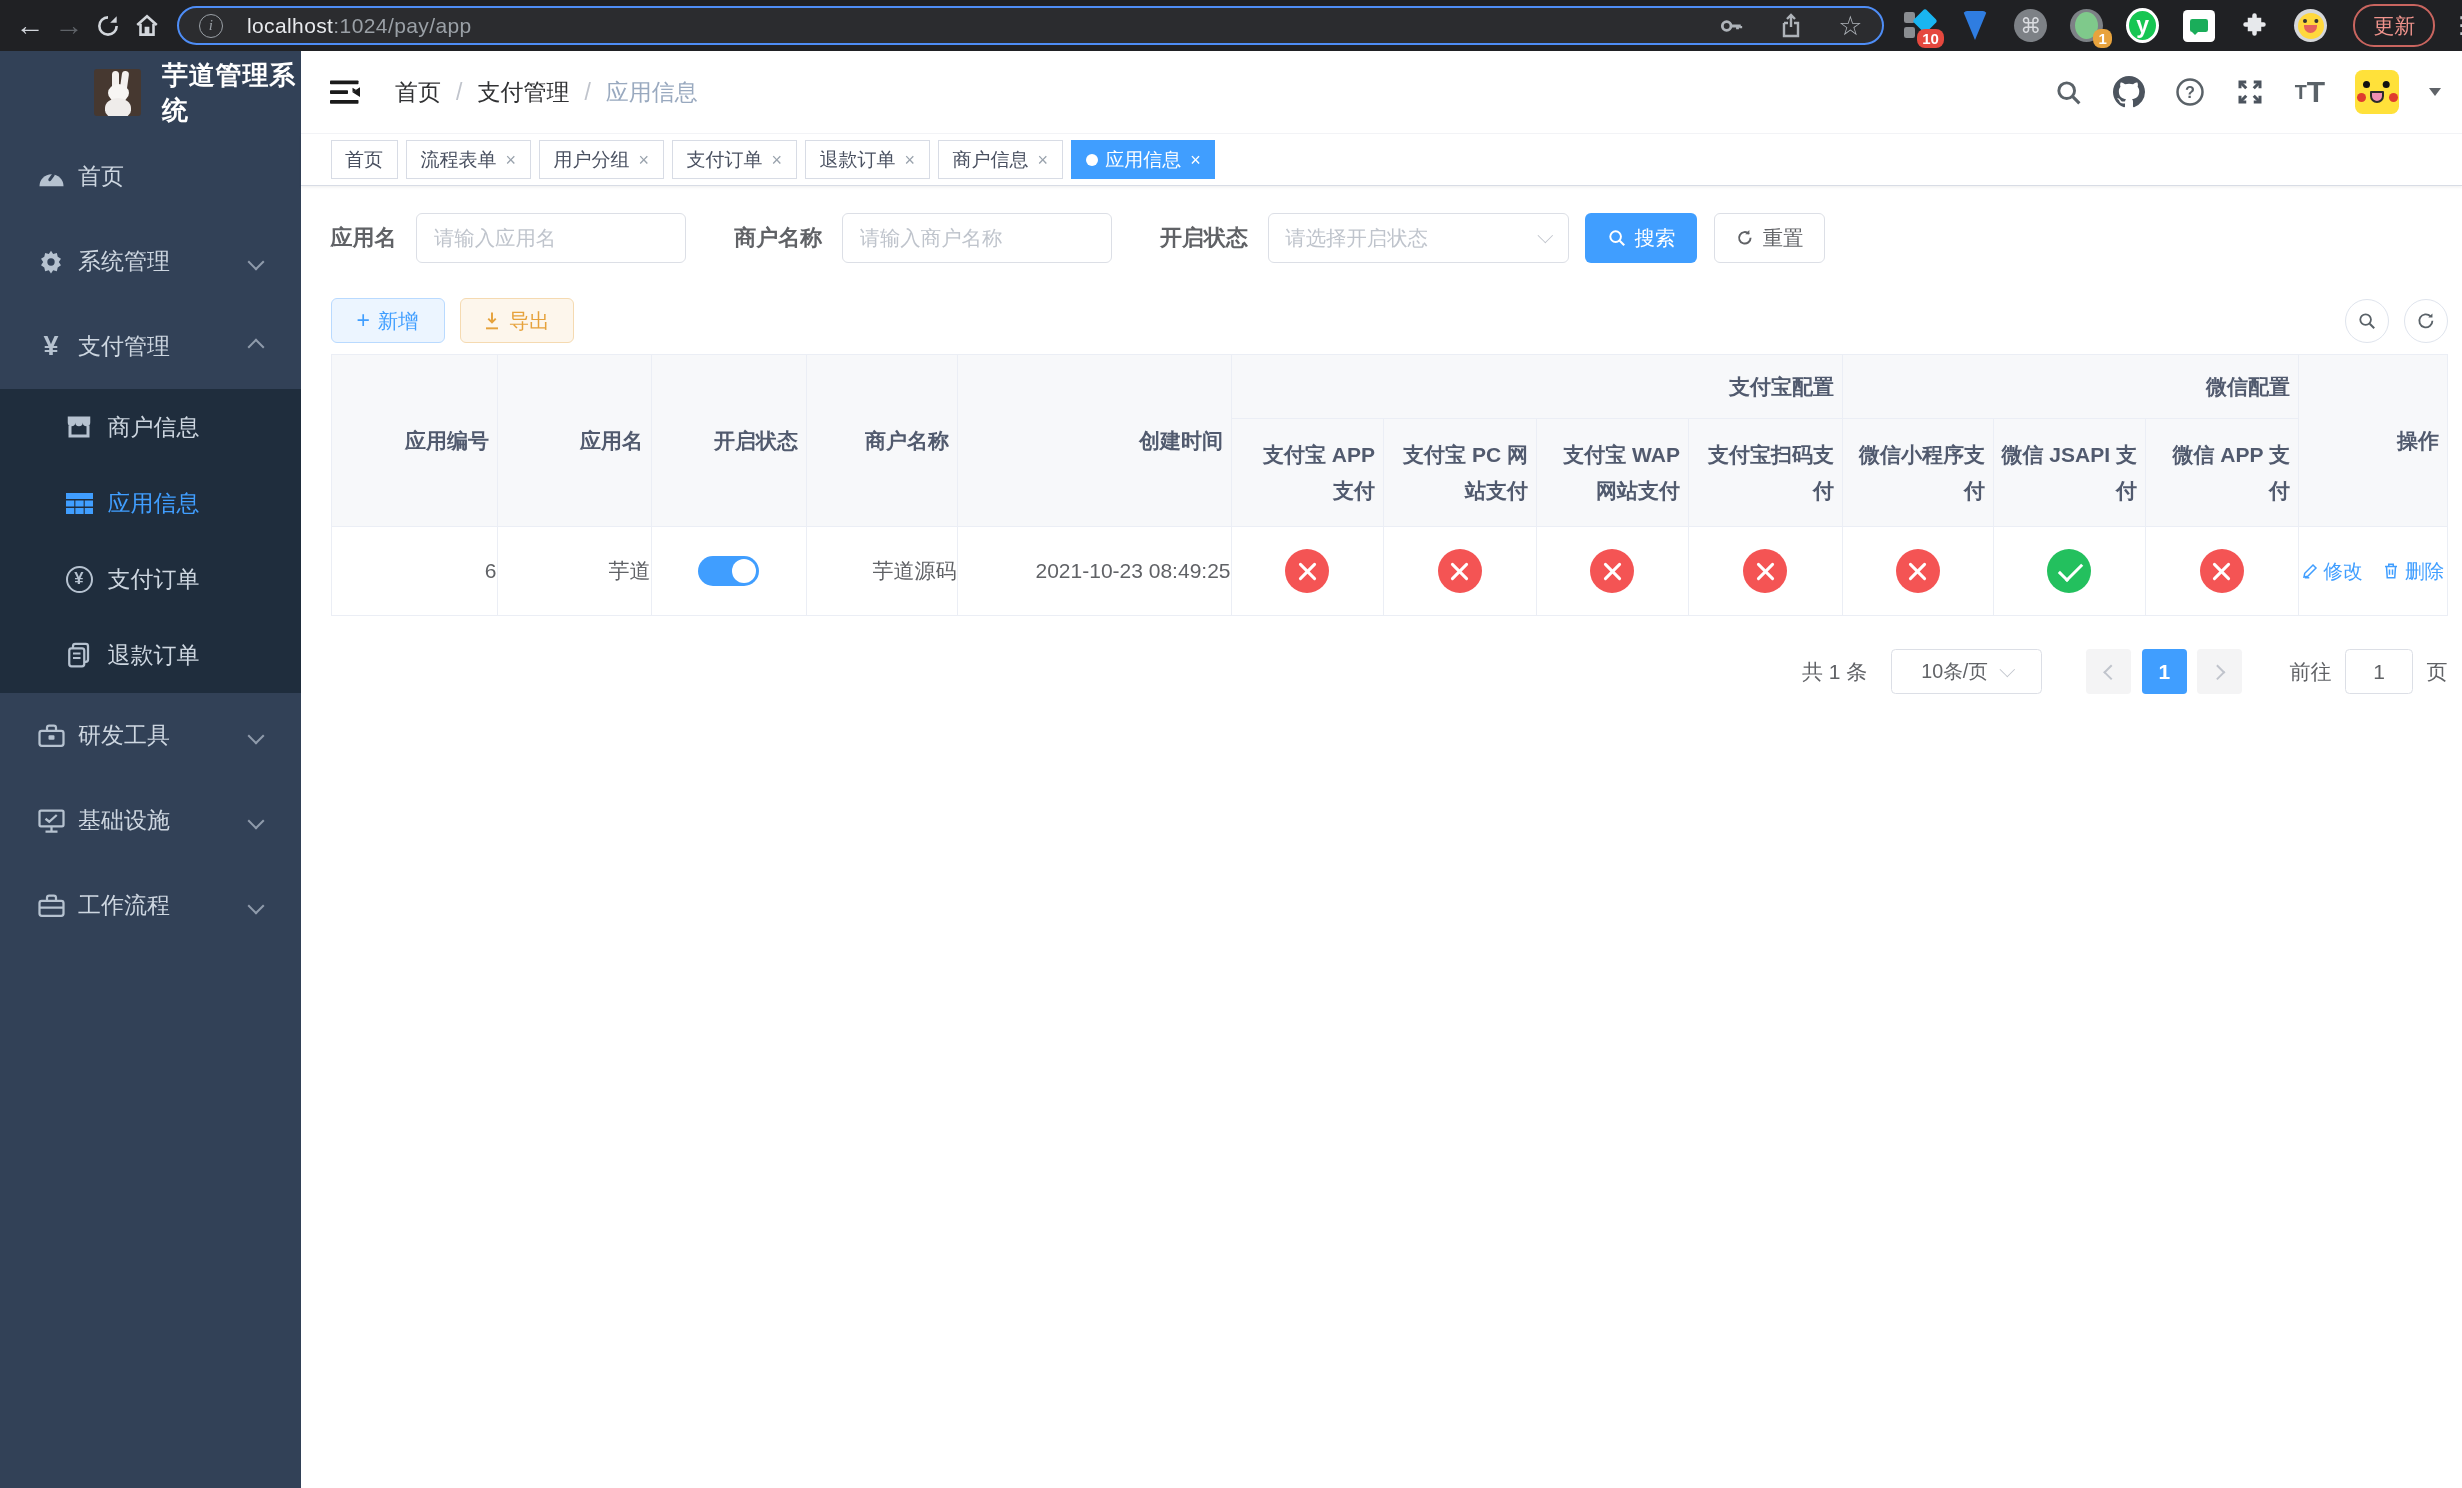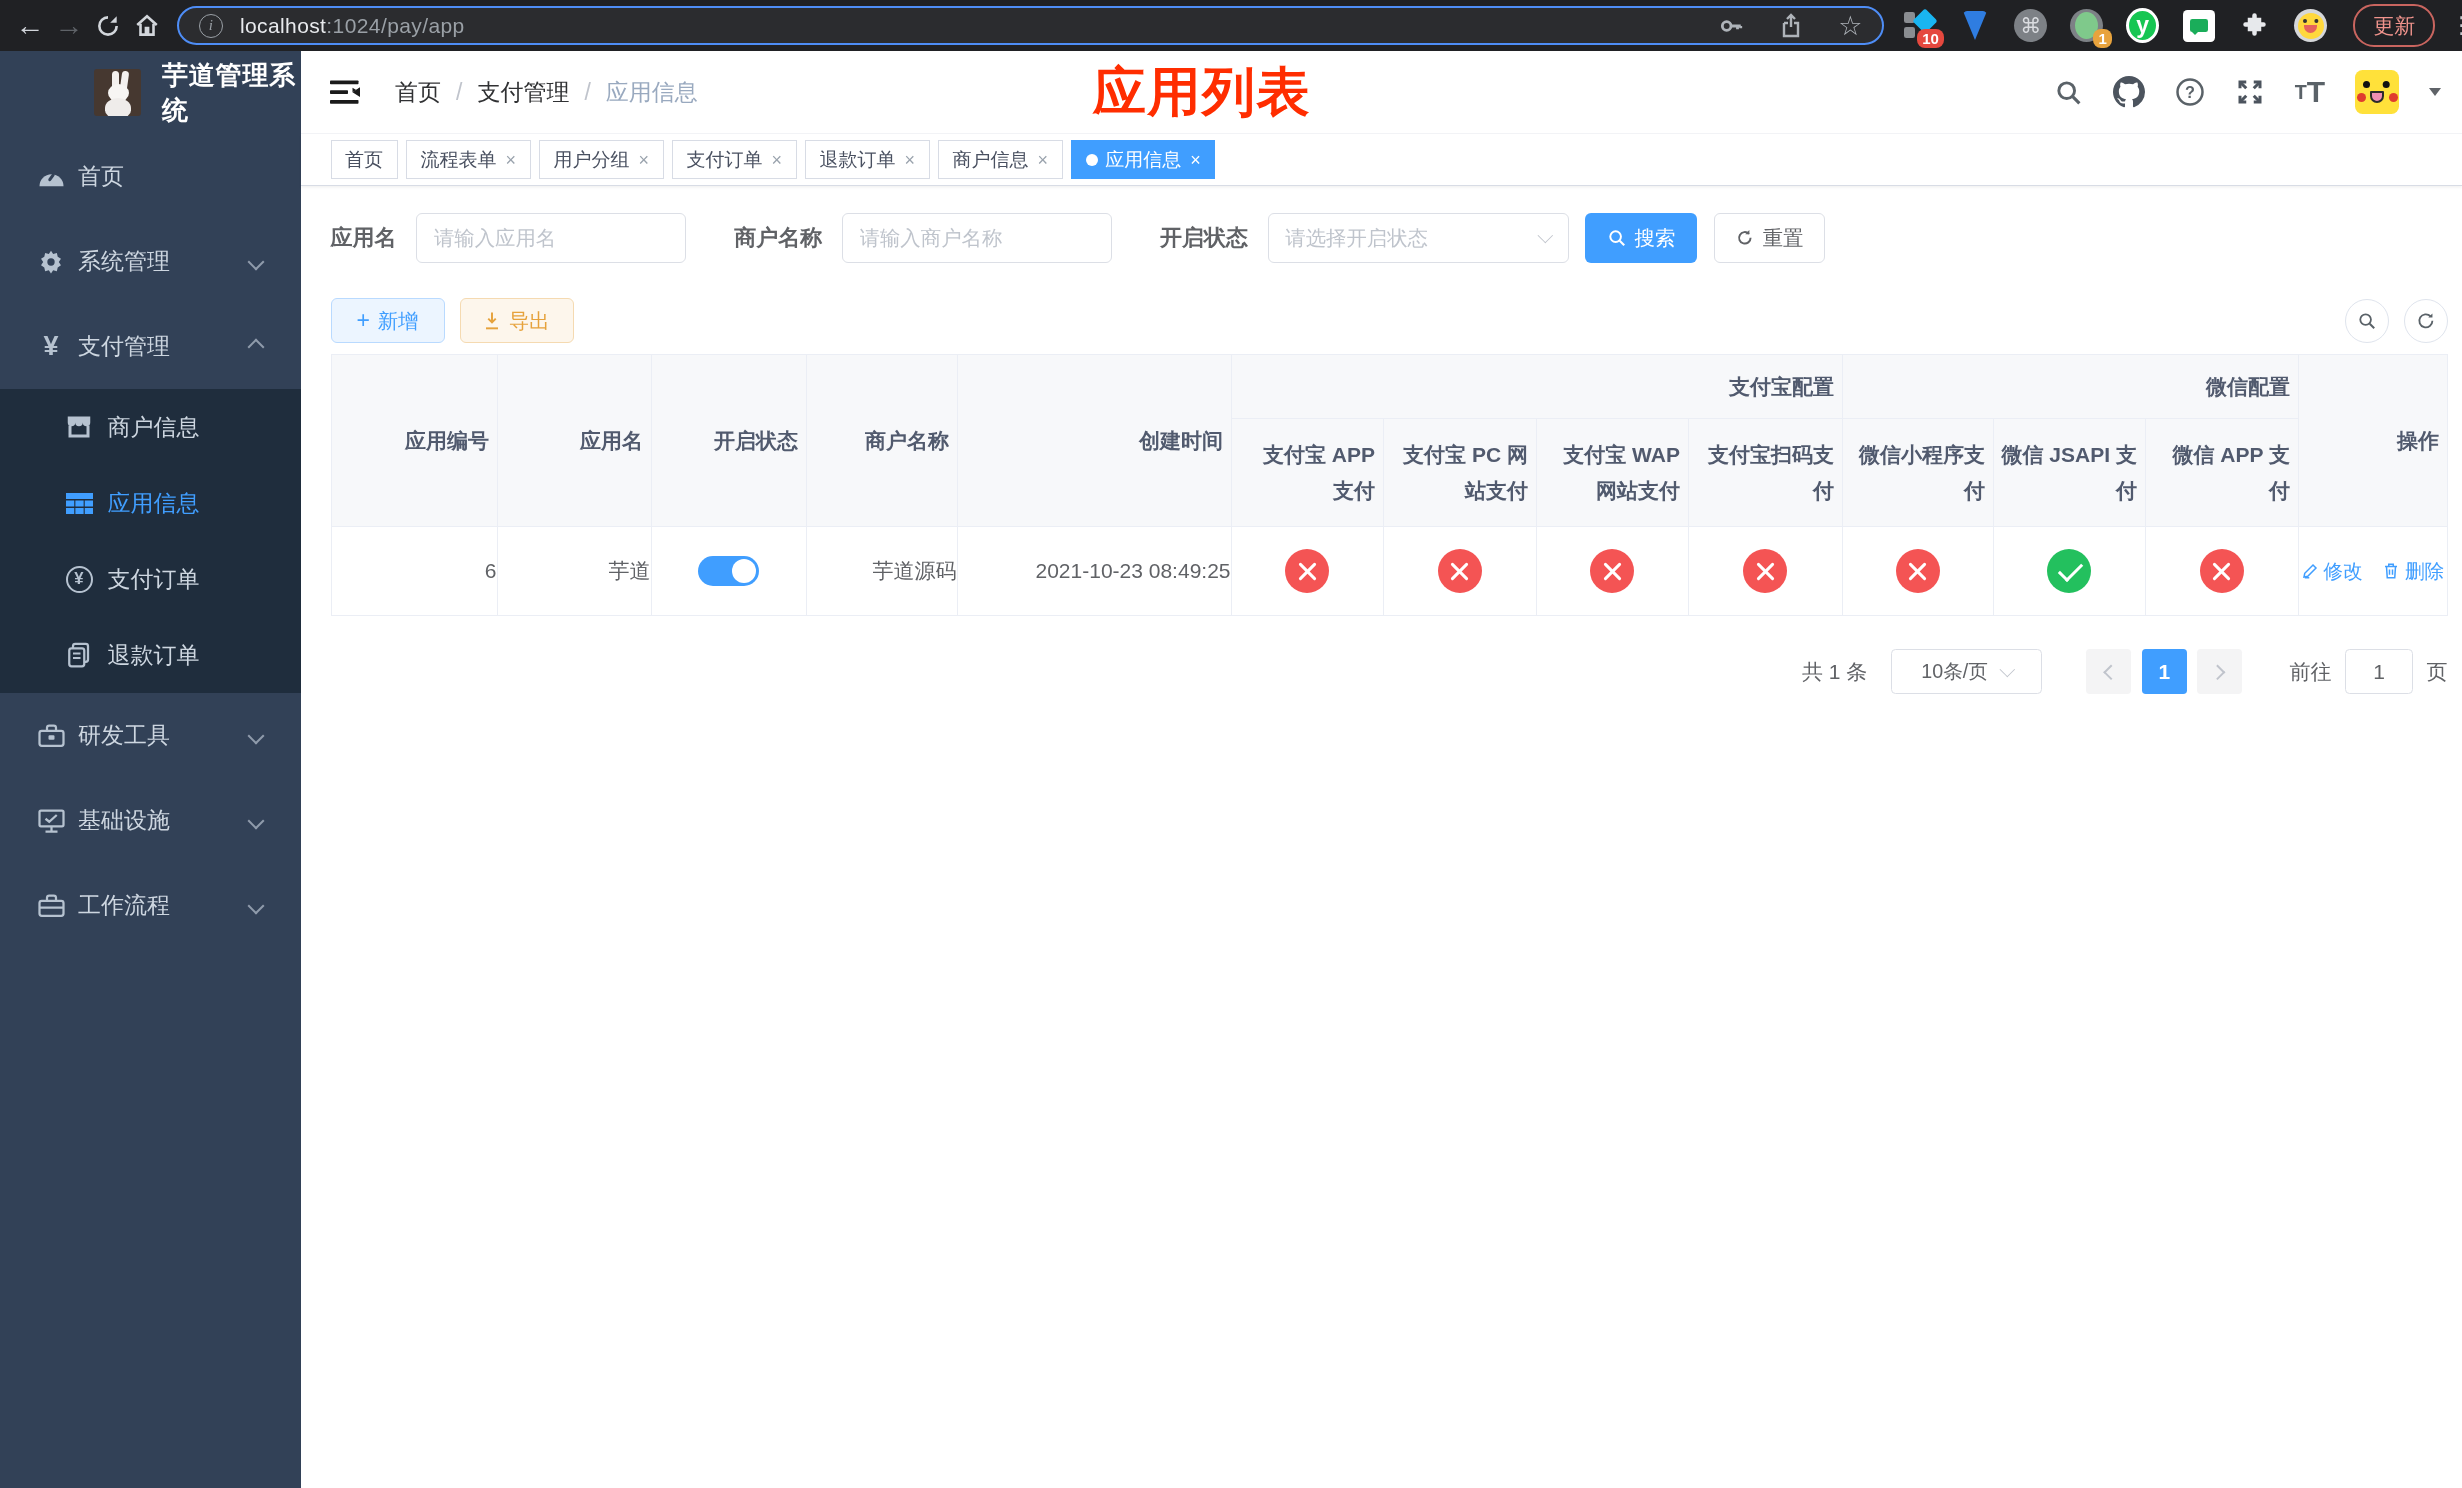--- a/index.html
+++ b/index.html
@@ -9,21 +9,21 @@
   
   .browser-bar{position:absolute;top:0;left:0;width:2462px;height:51px;background:#202124;
     display:flex;align-items:center;}
   .bnav{width:39px;height:39px;display:flex;align-items:center;justify-content:center;
     color:#d2d6db;font-size:29px;flex:0 0 auto;}
   .bnav.dis{color:#5f6368;}
   .addr{height:39px;flex:0 0 auto;width:1707px;margin-left:10.6px;background:#2b2c2f;
     border:2.3px solid #4e8df6;border-radius:21px;display:flex;align-items:center;padding:0 19.7px;}
   .info-ic{width:24px;height:24px;border:1.9px solid #9aa0a6;border-radius:50%;color:#9aa0a6;
     font-size:15px;display:flex;align-items:center;justify-content:center;font-style:italic;font-family:"Liberation Serif",serif;}
-  .url{margin-left:17px;font-size:21px;color:#e8eaed;letter-spacing:0.4px;}
+  .url{margin-left:24px;font-size:21px;color:#e8eaed;letter-spacing:0.4px;}
   .url .rest{color:#9aa0a6;}
   .addr .spacer{flex:1;}
   .aicon{color:#aeb3b9;margin-left:35px;display:flex;align-items:center;}
   .ext-row{display:flex;align-items:center;margin-left:18px;gap:23px;}
   .ext{position:relative;width:33px;height:33px;display:flex;align-items:center;justify-content:center;}
   .badge{position:absolute;right:-9px;bottom:-6px;background:#e5483e;color:#fff;font-size:15px;
     padding:0.8px 5.3px;border-radius:8px;font-weight:bold;}
   .badge.orange{background:#e8a33d;}
   .sq{position:absolute;width:11.4px;height:11.4px;background:#8a8d91;border-radius:2.3px;}
   .diamond{width:18px;height:18px;background:#19b5f1;transform:rotate(45deg);border-radius:3px;}
@@ -385,21 +385,20 @@
           </svg>
       </div>
       <div class="crumb">
         <span class="item">首页</span>
         <span class="sep">/</span>
         <span class="item">支付管理</span>
         <span class="sep">/</span>
         <span class="last">应用信息</span>
       </div>
 
-      <div class="annotation">应用列表</div>
 
       <div class="top-icons">
         <span class="ticon">
           <svg width="29" height="29" viewBox="0 0 24 24">
               <circle cx="10.5" cy="10.5" r="6.5" fill="none" stroke="#5a6268" stroke-width="2.4"></circle>
               <path d="M15.5 15.5 21 21" stroke="#5a6268" stroke-width="2.6"></path>
             </svg>
         </span>
         <span class="ticon">
           <svg width="32" height="32" viewBox="0 0 24 24">

